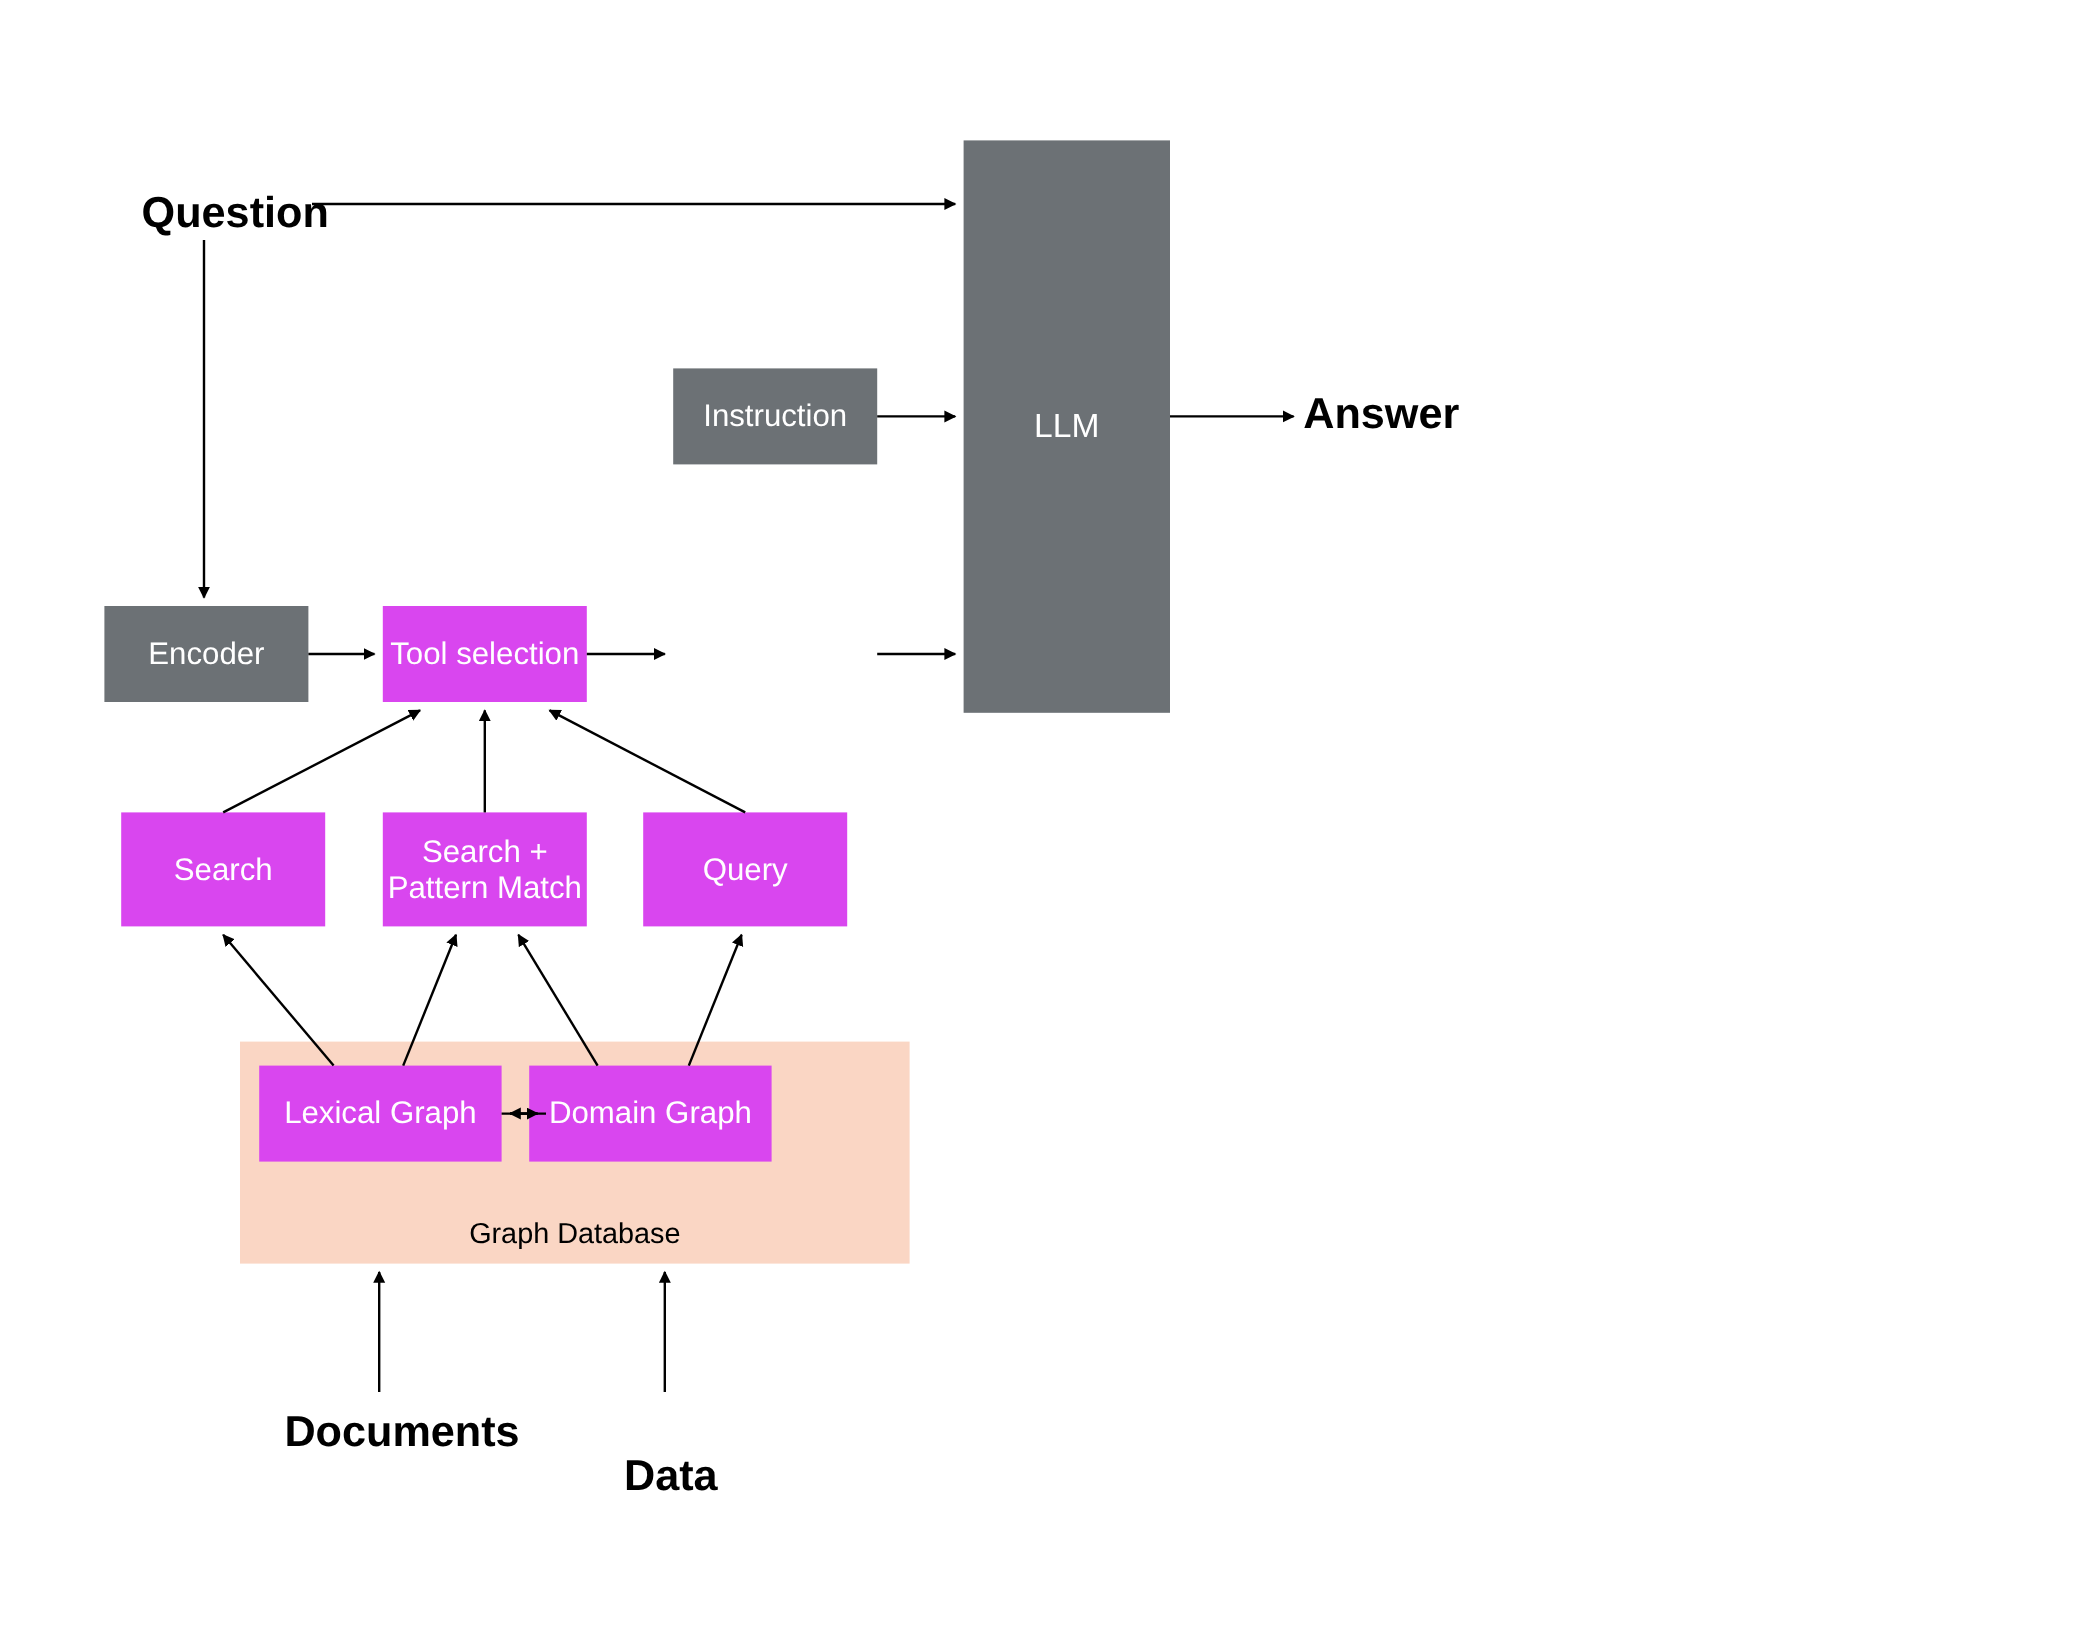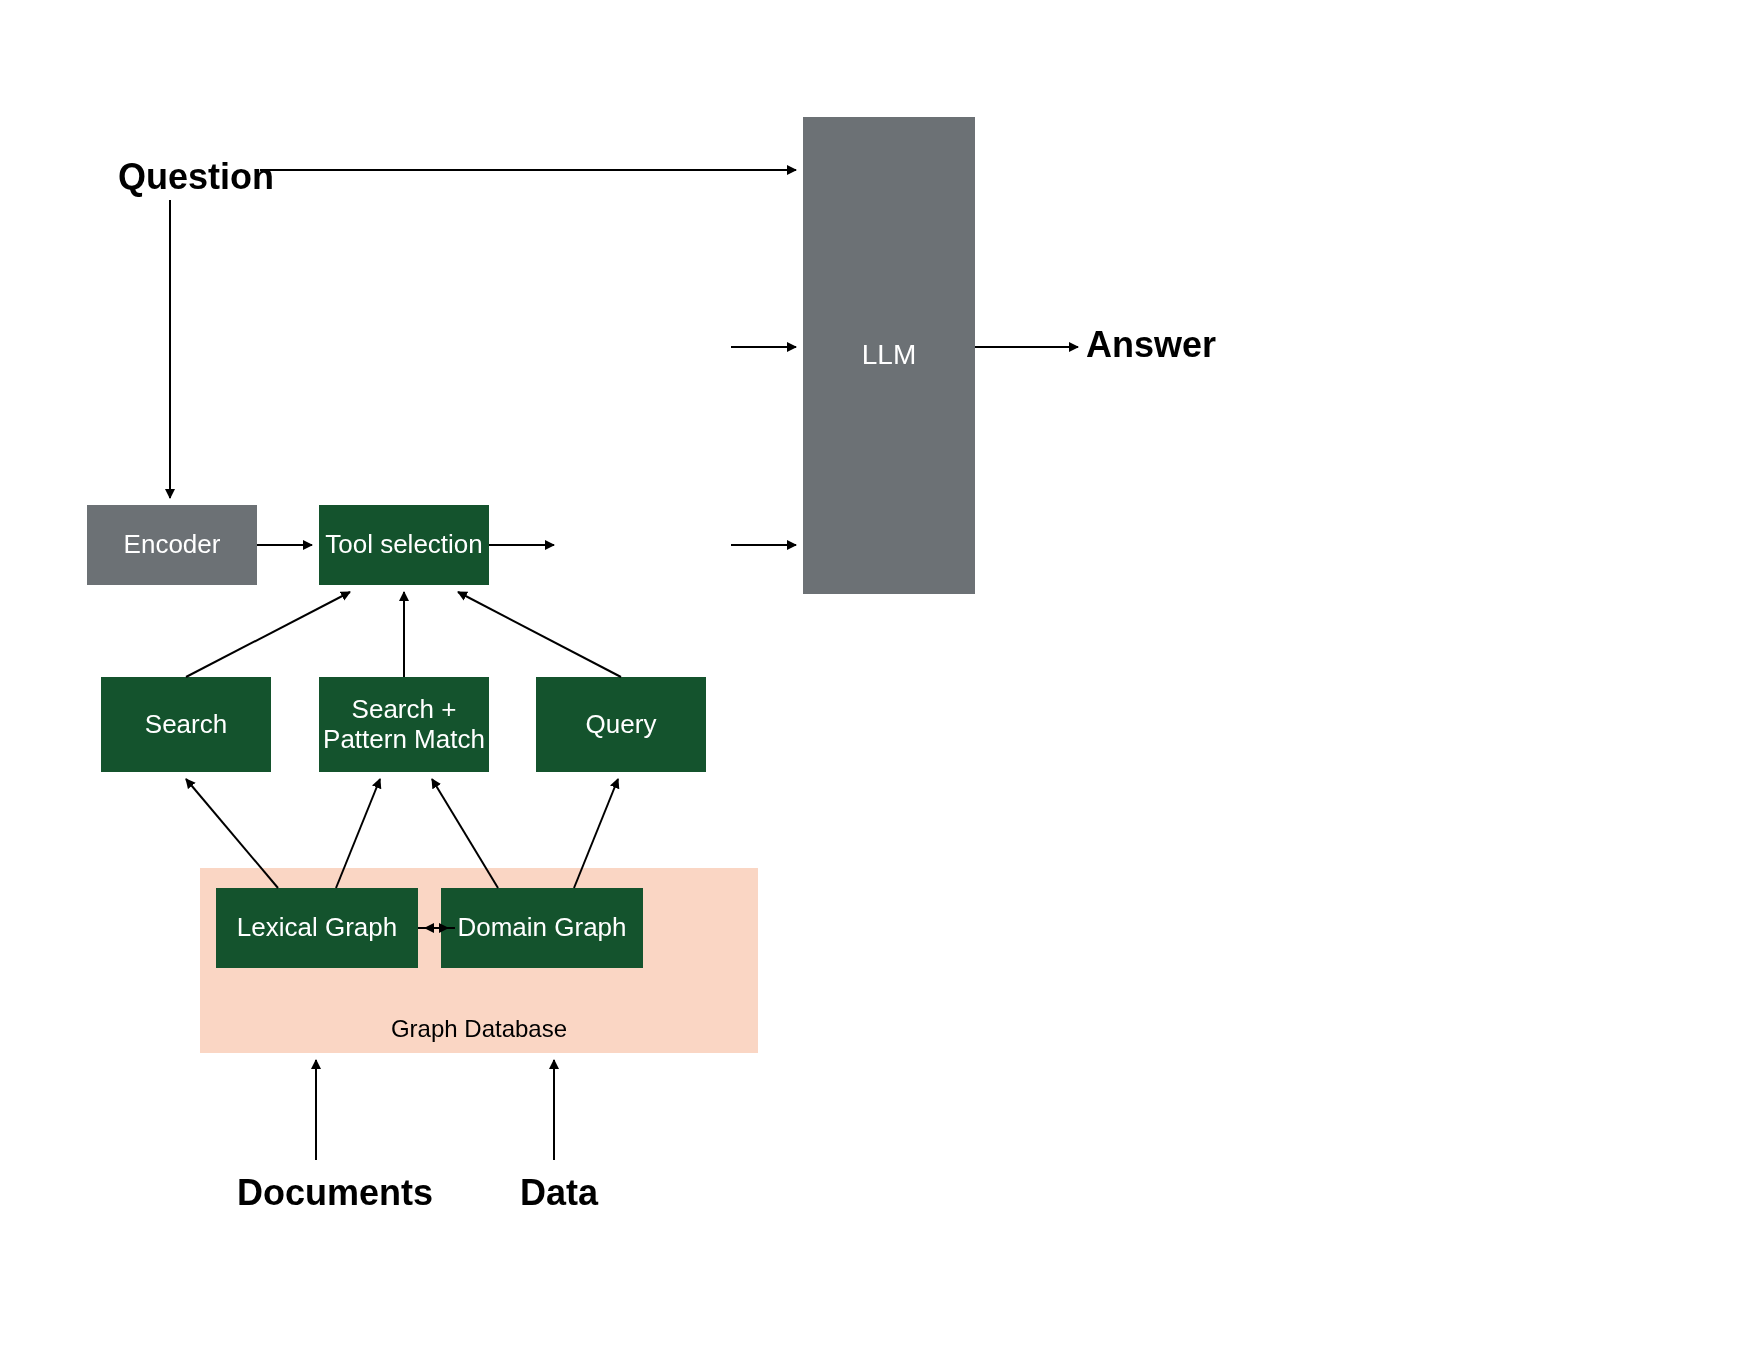--- a/index.html
+++ b/index.html
@@ -1,19 +1,19 @@
 <!DOCTYPE html>
 <html><head>
 <meta charset="utf-8">
 <style>
   html,body{margin:0;padding:0;background:#fff;font-family:"Helvetica Neue",Helvetica,Arial,sans-serif}
   #stage{position:relative;width:1740px;height:1370px}
   .box{position:absolute;display:flex;align-items:center;justify-content:center;text-align:center;color:#fff;font-size:26px;font-weight:400;line-height:1.15}
   .gray{background:#6c7175}
-  .orange{background:#14532d}
+  .orange{background:#d946ef}
   .lightorange{background:#fad6c4}
   .label{position:absolute;font-weight:700;color:#000;font-size:36px}
   .caption{position:absolute;color:#000;font-size:24px;font-weight:400;text-align:center;width:100%}
   svg.arrows{position:absolute;left:0;top:0;width:1740px;height:1370px;pointer-events:none}
 </style>
 </head>
 <body>
 
 <div id="stage">
 
@@ -39,29 +39,32 @@
     <span>Query</span>
   </div>
 
   <div class="box gray" style="left:87px;top:505px;width:170px;height:80px">
     <span>Encoder</span>
   </div>
   <div class="box orange" style="left:319px;top:505px;width:170px;height:80px">
     <span>Tool selection</span>
   </div>
 
+  <div class="box gray" style="left:561px;top:307px;width:170px;height:80px">
+    <span>Instruction</span>
+  </div>
 
   <div class="box gray" style="left:803px;top:117px;width:172px;height:477px;font-size:28px">
     <span>LLM</span>
   </div>
 
   <div class="label" style="left:118px;top:156px">Question</div>
   <div class="label" style="left:1086px;top:324px">Answer</div>
   <div class="label" style="left:237px;top:1172px">Documents</div>
-  <div class="label" style="left:520px;top:1172px">Data</div>
+  <div class="label" style="left:520px;top:1209px">Data</div>
 
   <svg class="arrows">
     <defs>
       <marker id="ah" markerWidth="12" markerHeight="12" refX="9" refY="5" orient="auto" markerUnits="userSpaceOnUse">
         <path d="M0,0 L10,5 L0,10 z" fill="#000"></path>
       </marker>
     </defs>
     <g stroke="#000" stroke-width="2" fill="none" marker-end="url(#ah)">
 
       <line x1="260" y1="170" x2="796" y2="170"></line>

